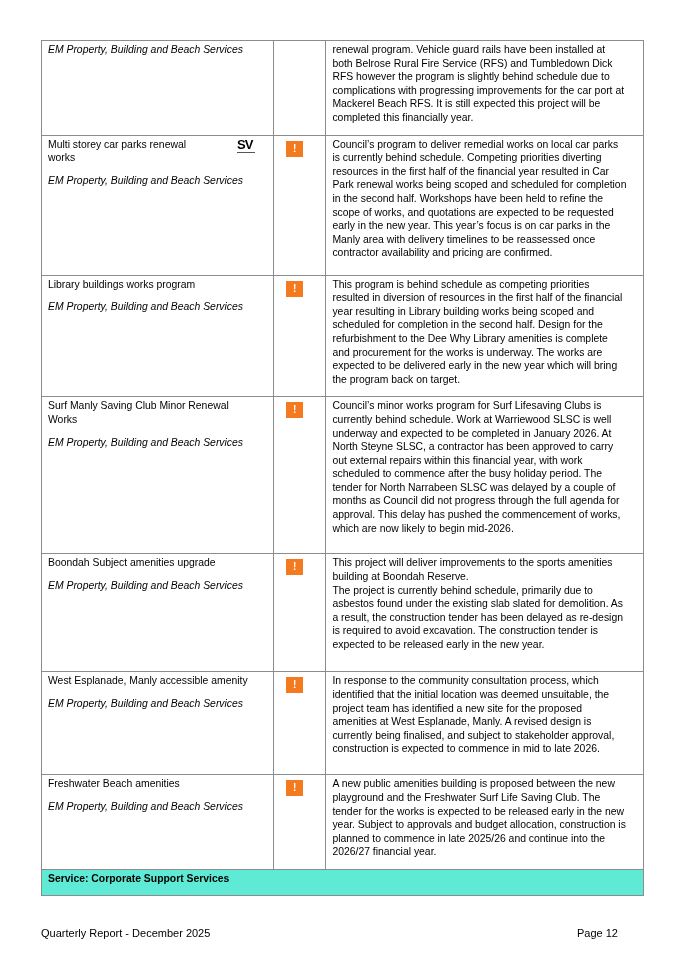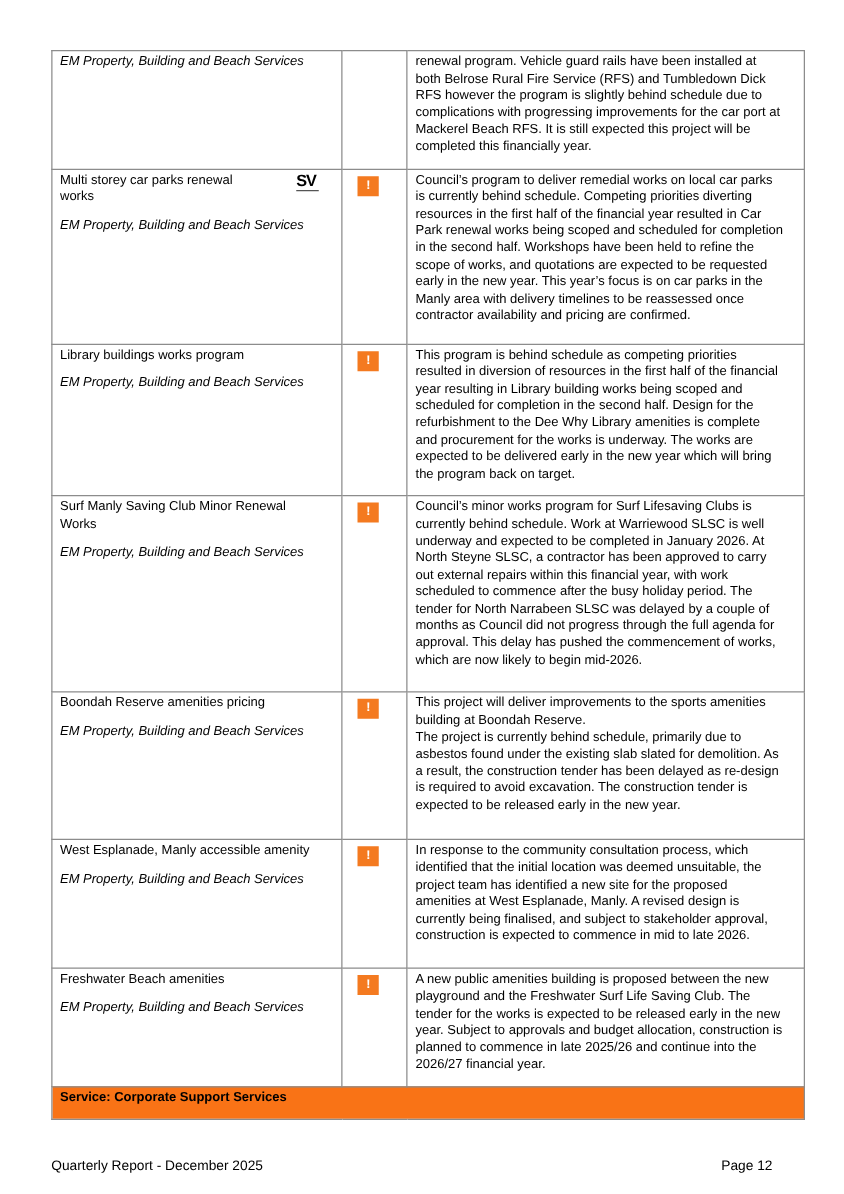--- a/index.html
+++ b/index.html
@@ -14,21 +14,21 @@
   .c3 { width: 297px; }
   .proj-name { display: block; margin-bottom: 9px; }
   .proj-row1 { display: flex; justify-content: flex-end; align-items: flex-start; }
   .unit { display: block; font-style: italic; }
   .status-cell { text-align: center; }
   .warn-badge { display: inline-block; width: 17px; height: 16px; background: #f47a20; color: #fff;
                 font-weight: bold; font-size: 10px; line-height: 16px; text-align: center; margin-top: 3px; }
   .sv-logo { width: 18px; height: 17px; display: inline-block; position: relative; margin-right: 2px; margin-top: 1px; margin-left: 48px; }
   .sv-logo .sv-text { font-weight: bold; font-size: 13px; line-height: 12px; letter-spacing: -1px; display: block; }
   .sv-logo .sv-line { display: block; height: 1px; background: #555; margin-top: 1px; width: 18px; }
-  .section-row td { background: #f97316; font-weight: bold; padding: 2px 6px 9px 6px; height: 14px; }
+  .section-row td { background: #5eead4; font-weight: bold; padding: 2px 6px 9px 6px; height: 14px; }
   .footer { position: absolute; top: 927px; font-size: 11px; }
   .footer-left { left: 41px; }
   .footer-right { left: 549px; padding-left: 28px; }
 </style>
 </head>
 <body>
 
 <table class="report-table">
   <colgroup>
       <col class="c1">
@@ -79,21 +79,21 @@
         <span class="unit">EM Property, Building and Beach Services</span>
       </td>
       <td class="status-cell">
         <span class="warn-badge">!</span>
       </td>
       <td>Council’s minor works program for Surf Lifesaving Clubs is currently behind schedule. Work at Warriewood SLSC is well underway and expected to be completed in January 2026. At North Steyne SLSC, a contractor has been approved to carry out external repairs within this financial year, with work scheduled to commence after the busy holiday period. The tender for North Narrabeen SLSC was delayed by a couple of months as Council did not progress through the full agenda for approval. This delay has pushed the commencement of works, which are now likely to begin mid-2026.</td>
     </tr>
 
     <tr style="height:118px">
       <td>
-        <span class="proj-name">Boondah Reserve amenities pricing</span>
+        <span class="proj-name">Boondah Subject amenities upgrade</span>
         <span class="unit">EM Property, Building and Beach Services</span>
       </td>
       <td class="status-cell">
         <span class="warn-badge">!</span>
       </td>
       <td style="white-space:pre-line">This project will deliver improvements to the sports amenities building at Boondah Reserve.
 The project is currently behind schedule, primarily due to asbestos found under the existing slab slated for demolition. As a result, the construction tender has been delayed as re-design is required to avoid excavation. The construction tender is expected to be released early in the new year.</td>
     </tr>
 
     <tr style="height:103px">

